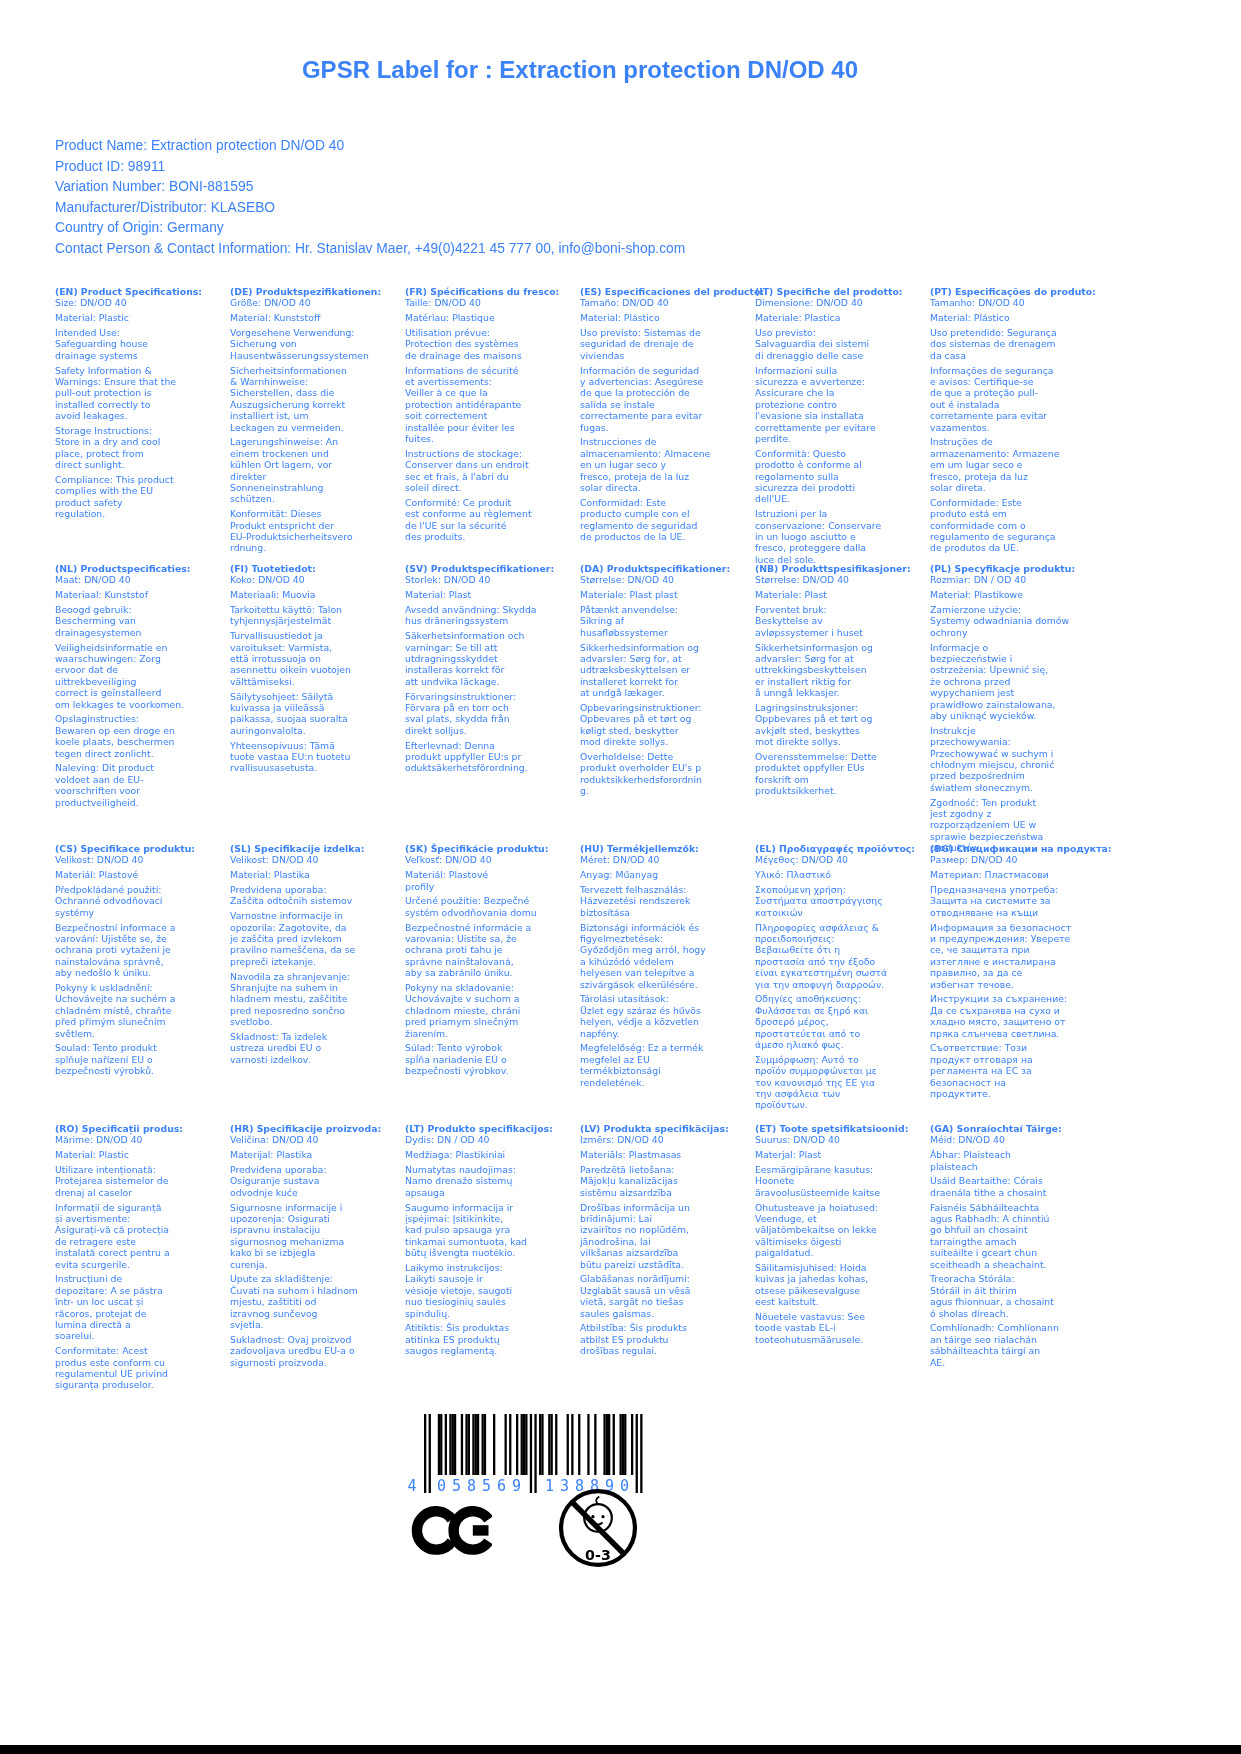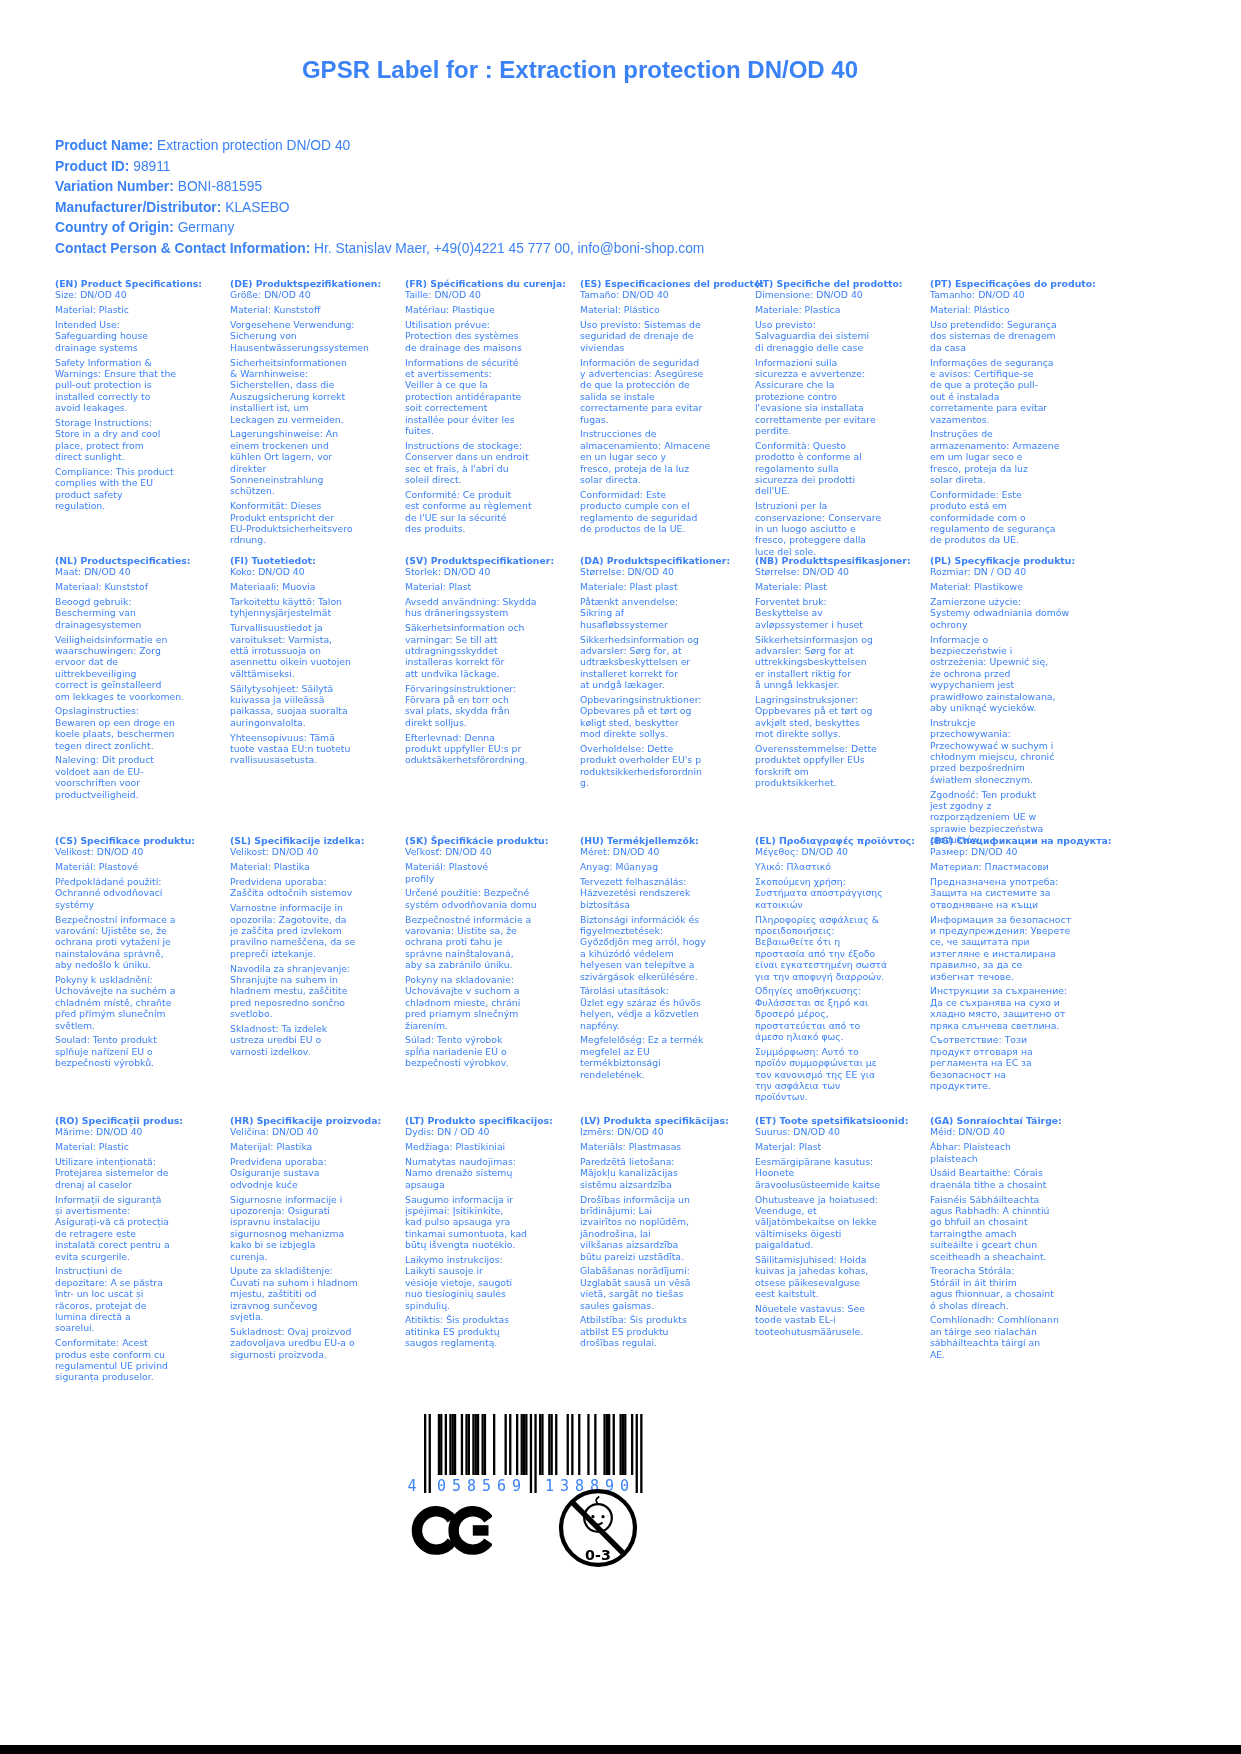--- a/index.html
+++ b/index.html
@@ -9,24 +9,24 @@
     font-family:"DejaVu Sans", sans-serif; color:#3b82f6; overflow:hidden;
   }
   .title {
     position:absolute; left:55px; top:56px; width:1050px; text-align:center;
     font-family:"Liberation Sans", sans-serif; font-size:24px; font-weight:bold;
   }
   .pinfo {
     position:absolute; left:55px; top:136px;
     font-family:"Liberation Sans", sans-serif; font-size:13.8px; line-height:20.6px;
   }
-  .pinfo-row b { font-weight:bold; }
+  .pinfo-row b { font-weight:normal; }
   .pinfo-row .val { font-weight:normal;text-align:center; }
   .spec-grid {
-    position:absolute; left:55px; top:278px;
+    position:absolute; left:55px; top:286px;
     display:grid; grid-template-columns:repeat(6,175px);
     grid-template-rows:277px 280px 280px auto;
   }
   .spec-cell { padding-right:10px; font-size:9.3px; line-height:11.4px; }
   .spec-heading { font-weight:bold; white-space:nowrap; overflow:visible; }
   .spec-par { white-space:pre-line; margin-top:3.4px; }
   .spec-heading + .spec-par { margin-top:0; }
 
   .barcode { position:absolute; left:404px; top:1414px; width:262px; height:88px; }
   .barcode svg { position:absolute; left:20px; top:0; }
@@ -103,21 +103,21 @@
 kühlen Ort lagern, vor
 direkter
 Sonneneinstrahlung
 schützen.</p>
         <p class="spec-par">Konformität: Dieses
 Produkt entspricht der
 EU-Produktsicherheitsvero
 rdnung.</p>
       </div>
       <div class="spec-cell">
-        <div class="spec-heading">(FR) Spécifications du curenja:</div>
+        <div class="spec-heading">(FR) Spécifications du fresco:</div>
         <p class="spec-par">Taille: DN/OD 40</p>
         <p class="spec-par">Matériau: Plastique</p>
         <p class="spec-par">Utilisation prévue:
 Protection des systèmes
 de drainage des maisons</p>
         <p class="spec-par">Informations de sécurité
 et avertissements:
 Veiller à ce que la
 protection antidérapante
 soit correctement

